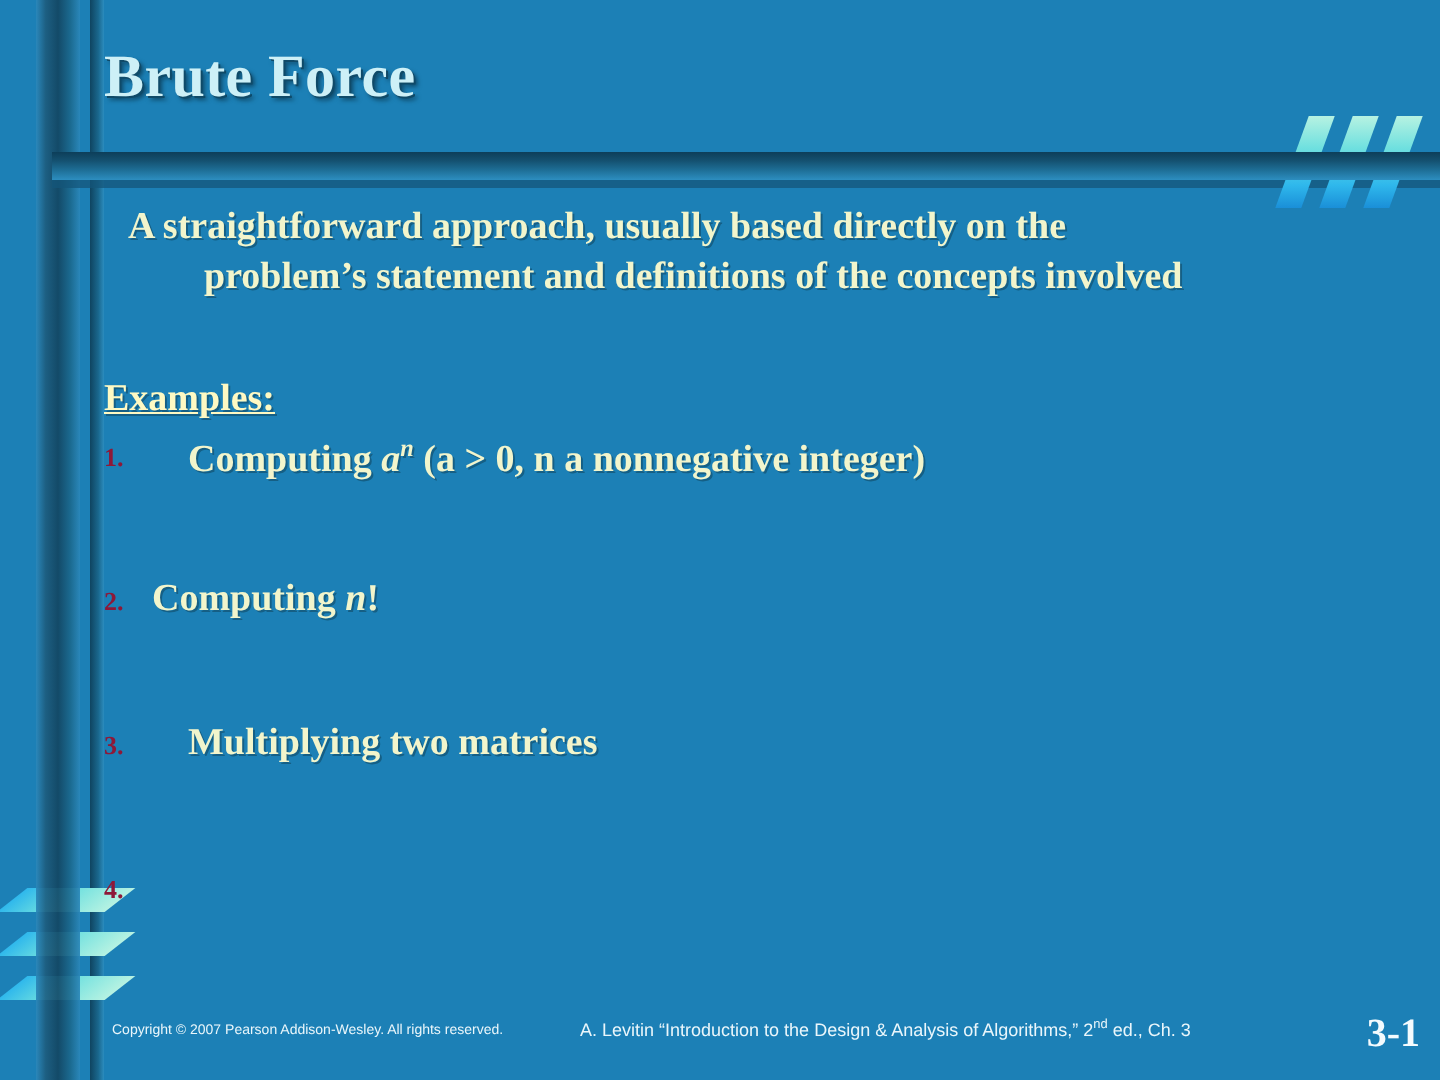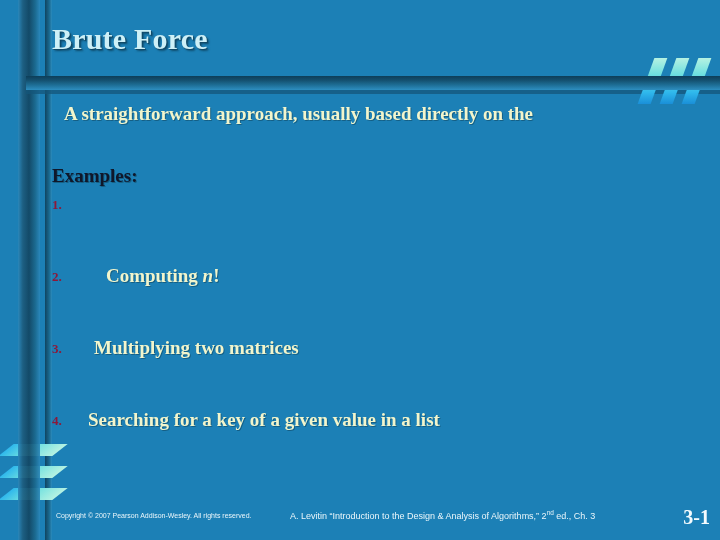--- a/index.html
+++ b/index.html
@@ -150,22 +150,23 @@
     text-shadow: 1px 1px 0 #155f85;
     padding-left: 12px;
     text-indent: 0;
   }
   .intro .l2 { display: block; padding-left: 38px; }
 
   .examples-head {
     margin-top: 38px;
     font-size: 19px;
     font-weight: bold;
-    color: #0f172a;
+    color: #fef9c3;
     text-shadow: 1px 1px 0 #155f85;
+    text-decoration: underline;
   }
 
   .item {
     position: relative;
     margin-top: 14px;
     min-height: 30px;
     font-size: 19px;
     font-weight: bold;
     color: #f2f5cc;
     text-shadow: 1px 1px 0 #155f85;
@@ -177,21 +178,21 @@
     width: 26px;
     font-size: 13px;
     font-weight: bold;
     color: #8e1838;
     text-shadow: none;
   }
   .item .txt { display: block; }
   .item.i1 { margin-top: 6px; }
   .item.i1 .txt { padding-left: 42px; }
   .item.i2 { margin-top: 42px; }
-  .item.i2 .txt { padding-left: 54px; }
+  .item.i2 .txt { padding-left: 24px; }
   .item.i3 { margin-top: 42px; }
   .item.i3 .txt { padding-left: 42px; margin-top: 28px; }
   .item.i4 { margin-top: 42px; }
   .item.i4 .txt { padding-left: 36px; }
 
   .mi { font-style: italic; }
   .sup { font-size: .64em; vertical-align: super; font-style: italic; }
 
   
   .footer {
@@ -253,41 +254,42 @@
     <div class="hsl h1"></div>
     <div class="hsl h2"></div>
     <div class="hsl h3"></div>
   </div>
   <div class="bl-mask"></div>
 
   <div class="body-area">
 
     <div class="intro">
       <span>A straightforward approach, usually based directly on the</span>
+      <span class="l2">problem’s statement and definitions of the concepts involved</span>
     </div>
 
     <div class="examples-head">Examples:</div>
 
     <div class="item i1">
       <span class="num">1.</span>
+      <span class="txt"><span>Computing </span><span class="mi">a</span><span class="sup">n</span><span> (a &gt; 0, n a nonnegative integer)</span></span>
     </div>
 
     <div class="item i2">
       <span class="num">2.</span>
       <span class="txt"><span>Computing </span><span class="mi">n</span><span>!</span></span>
     </div>
 
     <div class="item i3">
       <span class="num">3.</span>
       <span class="txt">Multiplying two matrices</span>
     </div>
 
     <div class="item i4">
       <span class="num">4.</span>
-      <span class="txt">Searching for a key of a given value in a list</span>
     </div>
 
   </div>
 
   <div class="footer">
     <div class="copyright">Copyright © 2007 Pearson Addison-Wesley. All rights reserved.</div>
     <div class="attribution"><span>A. Levitin “Introduction to the Design &amp; Analysis of Algorithms,” 2</span><span class="ord">nd</span><span> ed., Ch. 3</span></div>
     <div class="page-num">3-1</div>
   </div>
 

